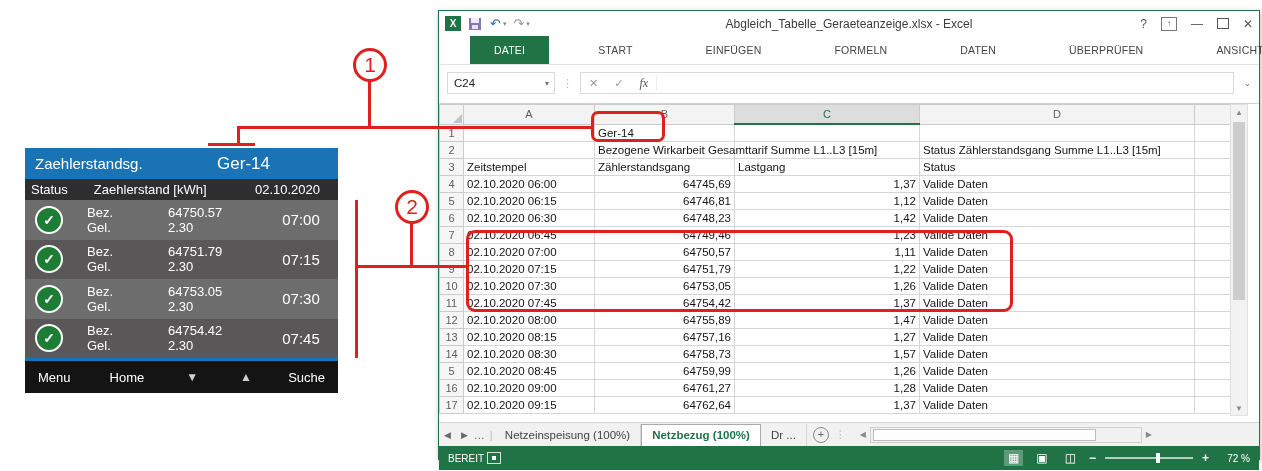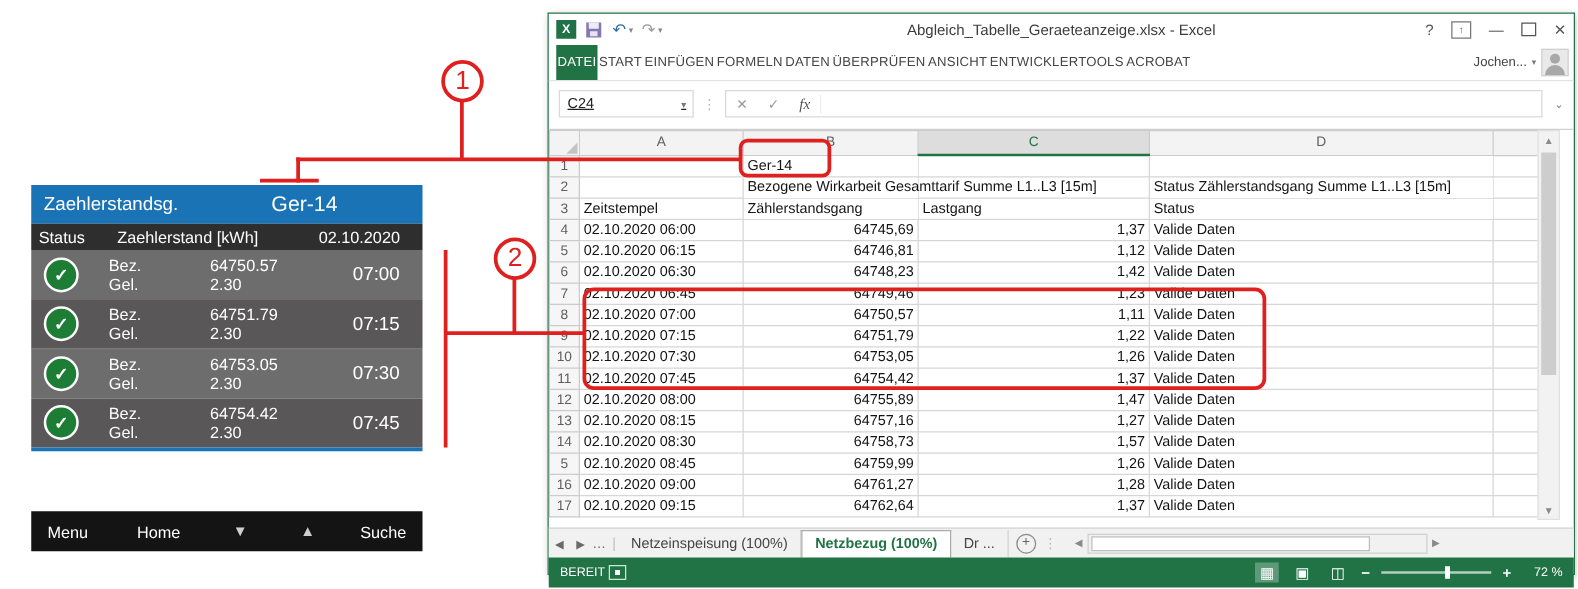--- a/index.html
+++ b/index.html
@@ -17,21 +17,21 @@
   .dp-sub-date{margin-left:auto;padding-right:18px;}
   .dp-row{height:39.5px;display:flex;align-items:center;background:#6e6d6d;}
   .dp-row.dark{background:#595757;}
   .dp-check{width:24px;height:24px;border-radius:50%;background:#1e7d35;border:2px solid #fff;
             margin-left:10px;display:flex;align-items:center;justify-content:center;
             font-size:14px;font-weight:bold;color:#fff;flex:0 0 auto;}
   .dp-labels{margin-left:24px;font-size:13px;line-height:15px;}
   .dp-values{margin-left:auto;text-align:left;font-size:13px;line-height:15px;width:92px;}
   .dp-time{width:66px;text-align:center;font-size:15px;margin-left:8px;margin-right:4px;}
   .dp-blueline{height:3px;background:#1a73b4;}
-  .dp-bottombar{height:32px;background:#141414;display:flex;align-items:center;font-size:13px;margin-top:48px;}
+  .dp-bottombar{height:32px;background:#141414;display:flex;align-items:center;font-size:13px;}
   .dp-menu{padding-left:13px;}
   .dp-home{margin-left:39px;}
   .dp-tri{color:#cfcfcf;font-size:12px;}
   .dp-tri.down{margin-left:42px;}
   .dp-tri.up{margin-left:42px;}
   .dp-suche{margin-left:auto;padding-right:13px;}
 
   
   #excel-window{position:absolute;left:438px;top:10px;width:820px;height:448px;background:#fff;
                 border:1px solid #217346;box-shadow:1px 2px 6px rgba(0,0,0,.25);
@@ -48,29 +48,29 @@
   .xl-mini-caret{color:#888;font-size:7px;margin-right:7px;}
   .xl-wintitle{position:absolute;left:50%;transform:translateX(-50%);font-size:12px;color:#3c3c3c;white-space:nowrap;}
   .xl-winctrls{margin-left:auto;display:flex;align-items:center;gap:14px;color:#555;font-size:12px;}
   .xl-ribbonopt{width:14px;height:12px;border:1px solid #777;display:flex;align-items:center;
                 justify-content:center;font-size:8px;color:#555;}
   .xl-maxbox{width:10px;height:9px;border:1px solid #555;}
   .xl-minim{letter-spacing:0;}
   
   .xl-tabrow{height:28px;flex:0 0 28px;display:flex;align-items:stretch;padding-left:6px;
              border-bottom:1px solid #e3e3e3;}
-  .xl-tab{display:flex;align-items:center;padding:0 1px;font-size:10.5px;color:#444;letter-spacing:.2px;}
+  .xl-tab{display:flex;align-items:center;padding:0 24px;font-size:10.5px;color:#444;letter-spacing:.2px;margin-left:25px;}
   .xl-tab.active{background:#217346;color:#fff;}
   .xl-account{margin-left:auto;display:flex;align-items:center;gap:4px;padding-right:4px;font-size:10.5px;color:#444;}
   .xl-avatar{width:20px;height:20px;background:#e9e9e9;border:1px solid #cfcfcf;position:relative;overflow:hidden;}
   .xl-avatar:before{content:"";position:absolute;left:6px;top:3px;width:8px;height:8px;border-radius:50%;background:#a8a8a8;}
   .xl-avatar:after{content:"";position:absolute;left:2px;top:12px;width:16px;height:10px;border-radius:8px 8px 0 0;background:#a8a8a8;}
   
   .xl-formularow{height:30px;flex:0 0 30px;display:flex;align-items:center;padding:3px 8px 5px 8px;gap:7px;}
-  .xl-namebox{width:106px;height:20px;border:1px solid #d9d9d9;display:flex;align-items:center;font-size:11.5px;color:#222;text-decoration:underline;}
+  .xl-namebox{width:106px;height:20px;border:1px solid #d9d9d9;display:flex;align-items:center;font-size:11.5px;color:#222;}
   .xl-namebox .val{padding-left:6px;}
   .xl-namebox .caret{margin-left:auto;padding-right:5px;color:#777;font-size:8px;}
   .xl-splitdots{color:#b5b5b5;font-size:11px;}
   .xl-fbar{flex:1;height:20px;border:1px solid #d9d9d9;display:flex;align-items:center;background:#fff;}
   .xl-fbtn{padding:0 8px;color:#999;font-size:11px;}
   .xl-fx{font-family:"Liberation Serif",serif;font-style:italic;font-size:12px;color:#555;padding:0 8px;border-right:1px solid #eee;}
   .xl-finput{flex:1;height:100%;}
   .xl-fexpand{color:#777;font-size:9px;padding-left:2px;}
   
   .xl-grid{position:relative;flex:0 0 318px;height:318px;border-top:1px solid #d0d0d0;overflow:hidden;}

